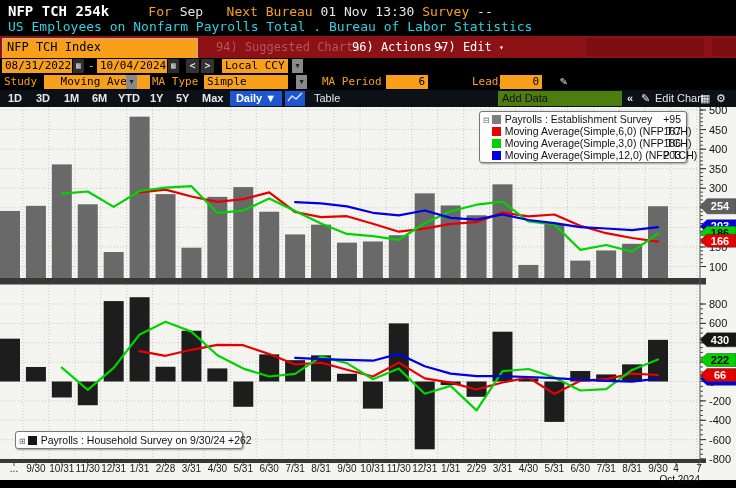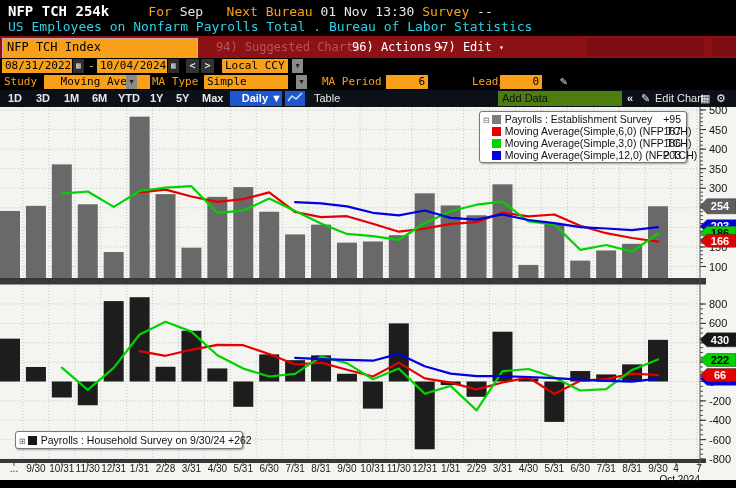--- a/index.html
+++ b/index.html
@@ -87,21 +87,21 @@
 
   <div class="abs tabrow"></div>
   <div class="abs ptab" style="left:8px;">1D</div>
   <div class="abs ptab" style="left:36px;">3D</div>
   <div class="abs ptab" style="left:64px;">1M</div>
   <div class="abs ptab" style="left:92px;">6M</div>
   <div class="abs ptab" style="left:118px;">YTD</div>
   <div class="abs ptab" style="left:150px;">1Y</div>
   <div class="abs ptab" style="left:176px;">5Y</div>
   <div class="abs ptab" style="left:202px;">Max</div>
-  <div class="abs bluebtn" style="left:230px;width:52px;text-align:right;">Daily ▼</div>
+  <div class="abs bluebtn" style="left:230px;width:52px;">Daily ▼</div>
   <div class="abs bluebtn" style="left:285px;width:20px;">
     <svg width="16" height="11" viewBox="0 0 16 11" style="vertical-align:-1px">
         <polyline points="1,9 5,4 9,7 15,1" fill="none" stroke="#cfe0ff" stroke-width="1.5"></polyline>
       </svg>
   </div>
   <div class="abs ptab" style="left:314px;font-weight:normal;">Table</div>
   <div class="abs adddata sans">Add Data</div>
   <div class="abs wicon" style="left:627px;font-weight:bold;">«</div>
   <div class="abs wicon" style="left:641px;">✎</div>
   <div class="abs wicon" style="left:655px;">Edit Chart</div>

